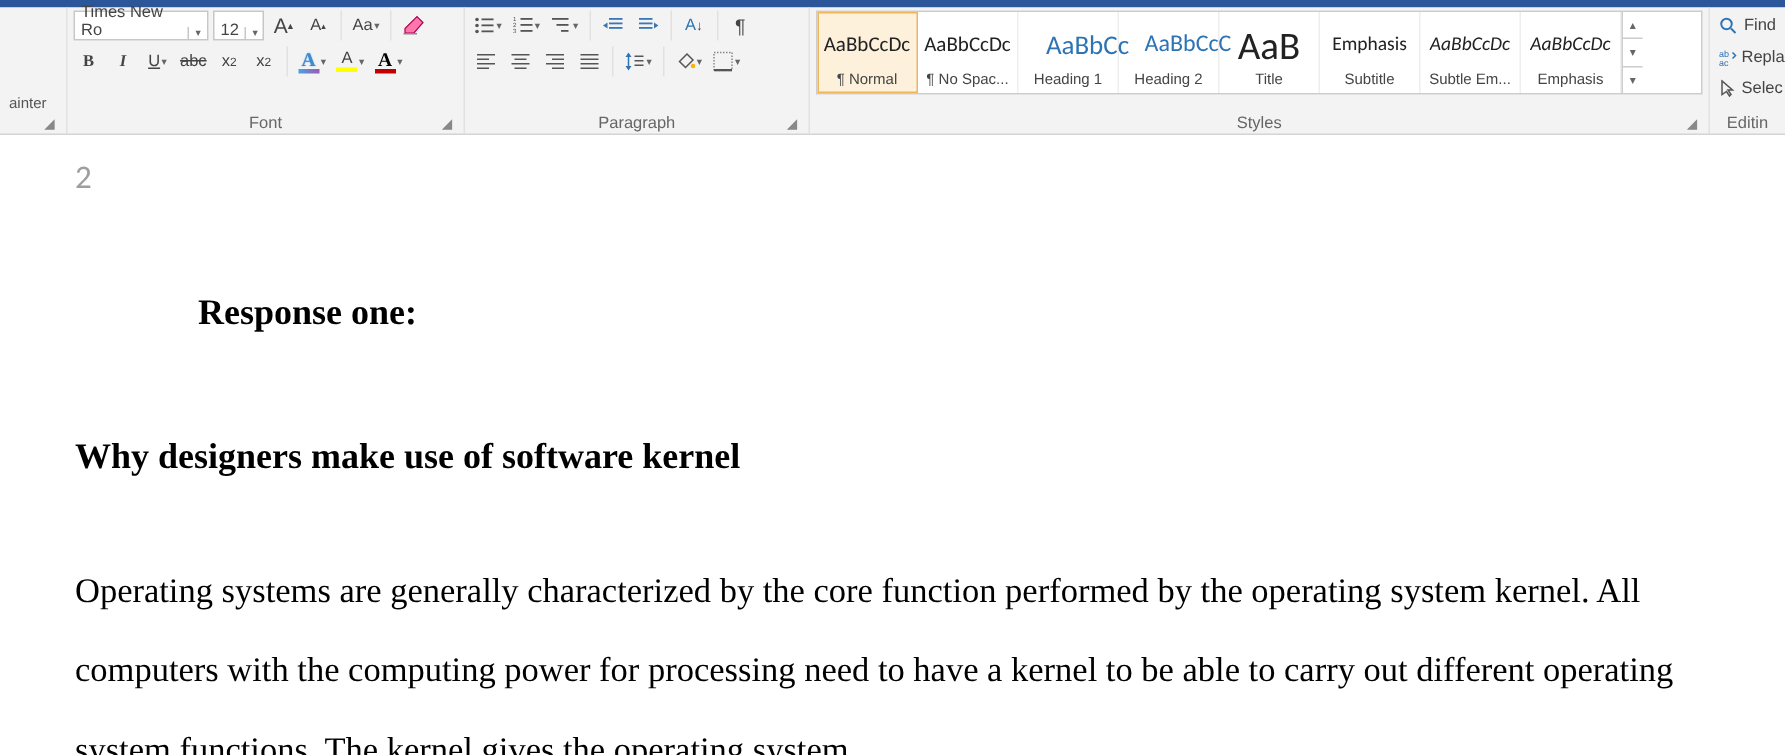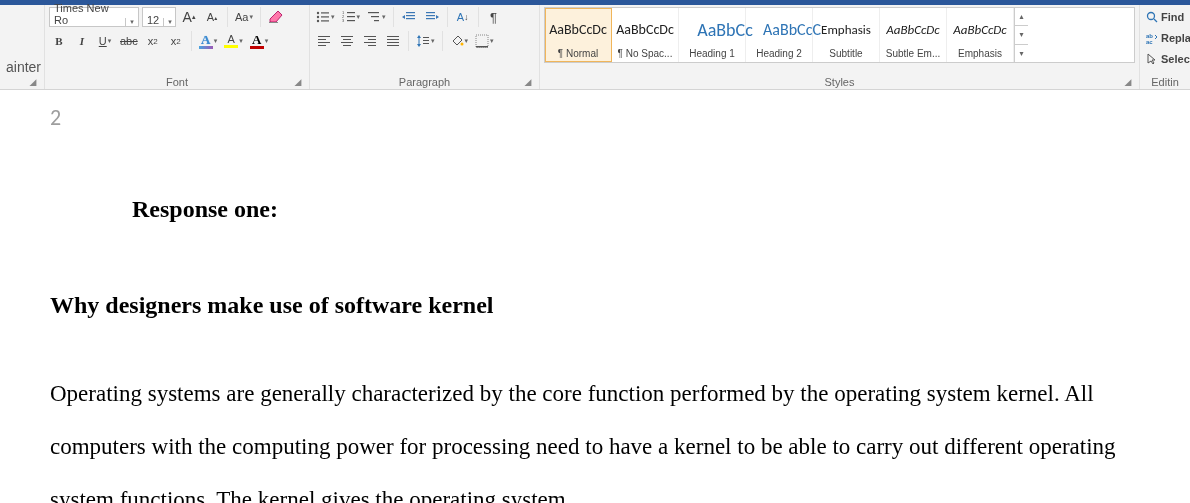--- a/index.html
+++ b/index.html
@@ -63,21 +63,21 @@
     height: 20px;
     font-size: 11px;
   }
   .combo span { padding: 0 4px; }
   .combo .caret-box { border-left: 1px solid #c7c7c7; width: 13px; text-align: center; font-size: 7px; color: #666; }
   .font-group { width: 265px; }
   .painter-group { width: 45px; border-right: 1px solid #e1e1e1; }
   .paragraph-group { width: 230px; }
   .styles-group { flex: 1; min-width: 0; }
   .editing-group { width: 50px; border-right: none; }
-  .painter-label { font-size: 14px; color: #555; text-align: left; padding-left: 2px; }
+  .painter-label { font-size: 10px; color: #555; text-align: left; padding-left: 2px; }
 
   .styles-gallery {
     display: flex;
     border: 1px solid #ccc;
     background: #fff;
     height: 56px;
     align-items: stretch;
   }
   .style-item {
     width: 67px;
@@ -123,21 +123,20 @@
     font-size: 8px;
     color: #666;
     border-bottom: 1px solid #ccc;
   }
   .gallery-scroll div:last-child { border-bottom: none; }
 
   .edit-btn {
     display: flex; align-items: center; gap: 3px;
     height: 20px; font-size: 11px; color: #444;
     padding: 0 2px;
-    font-weight: bold;
   }
   .edit-btn .ic { width: 14px; text-align: center; }
 
   
   .doc-wrap { background: #fff; padding: 0 0 0 0; }
   .doc-header {
     display: flex; justify-content: space-between;
     padding: 14px 100px 0 50px;
     color: #9e9e9e;
     font-family: Calibri, sans-serif;
@@ -413,20 +412,24 @@
           </div>
           <div class="style-item">
             <div class="style-preview blue" style="font-size: 18px;">AaBbCc</div>
             <div class="style-name">Heading 1</div>
           </div>
           <div class="style-item">
             <div class="style-preview blue" style="font-size: 16px;">AaBbCcC</div>
             <div class="style-name">Heading 2</div>
           </div>
           <div class="style-item">
+            <div class="style-preview" style="font-size: 26px;">AaB</div>
+            <div class="style-name">Title</div>
+          </div>
+          <div class="style-item">
             <div class="style-preview" style="font-size: 13px;">Emphasis</div>
             <div class="style-name">Subtitle</div>
           </div>
           <div class="style-item">
             <div class="style-preview italic" style="font-size: 13px;">AaBbCcDc</div>
             <div class="style-name">Subtle Em...</div>
           </div>
           <div class="style-item">
             <div class="style-preview italic" style="font-size: 13px;">AaBbCcDc</div>
             <div class="style-name">Emphasis</div>

